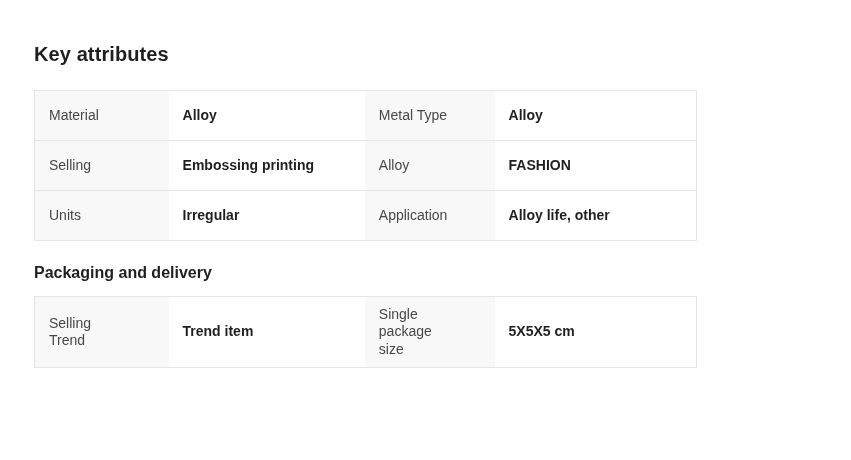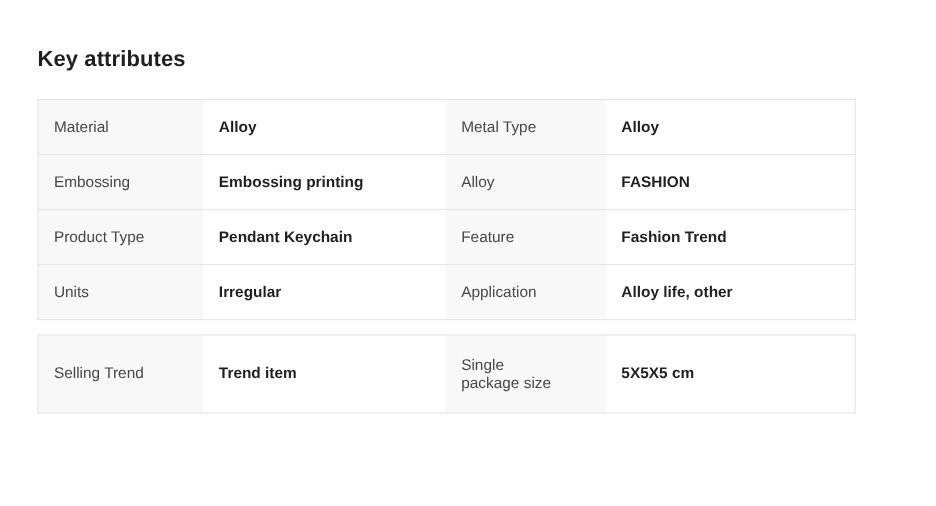--- a/index.html
+++ b/index.html
@@ -23,21 +23,21 @@
   }
   .h-sub {
     margin: 22px 0 0 0;
     font-size: 16px;
     line-height: 20px;
     font-weight: 700;
     color: var(--heading, #1f1f1f);
   }
   table.attr-table {
     border-collapse: collapse;
-    width: 744px;
+    width: 663px;
     margin-top: 24px;
     border: 1px solid var(--border, #e4e5e6);
     table-layout: fixed;
     padding-left: 20px;
   }
   table.attr-table.pack { margin-top: 13px; }
   .attr-table td {
     border-top: 1px solid var(--border, #e4e5e6);
     vertical-align: middle;
     font-size: 14px;
@@ -78,40 +78,35 @@
         <col class="c-val2">
     </colgroup>
     <tbody>
       <tr class="first">
         <td class="lbl">Material</td>
         <td class="val">Alloy</td>
         <td class="lbl">Metal Type</td>
         <td class="val">Alloy</td>
       </tr>
       <tr>
-        <td class="lbl">Embossing</td>
+        <td class="lbl">Selling</td>
         <td class="val">Embossing printing</td>
         <td class="lbl">Alloy</td>
         <td class="val">FASHION</td>
-      </tr>
-      <tr>
-        <td class="lbl">Product Type</td>
-        <td class="val">Pendant Keychain</td>
-        <td class="lbl">Feature</td>
-        <td class="val">Fashion Trend</td>
       </tr>
       <tr>
         <td class="lbl">Units</td>
         <td class="val">Irregular</td>
         <td class="lbl">Application</td>
         <td class="val">Alloy life, other</td>
       </tr>
     </tbody>
   </table>
 
+  <h3 class="h-sub">Packaging and delivery</h3>
 
   <table class="attr-table pack">
     <colgroup>
       <col class="c-lbl1">
         <col class="c-val1">
         <col class="c-lbl2">
         <col class="c-val2">
     </colgroup>
     <tbody>
       <tr class="first r1">

